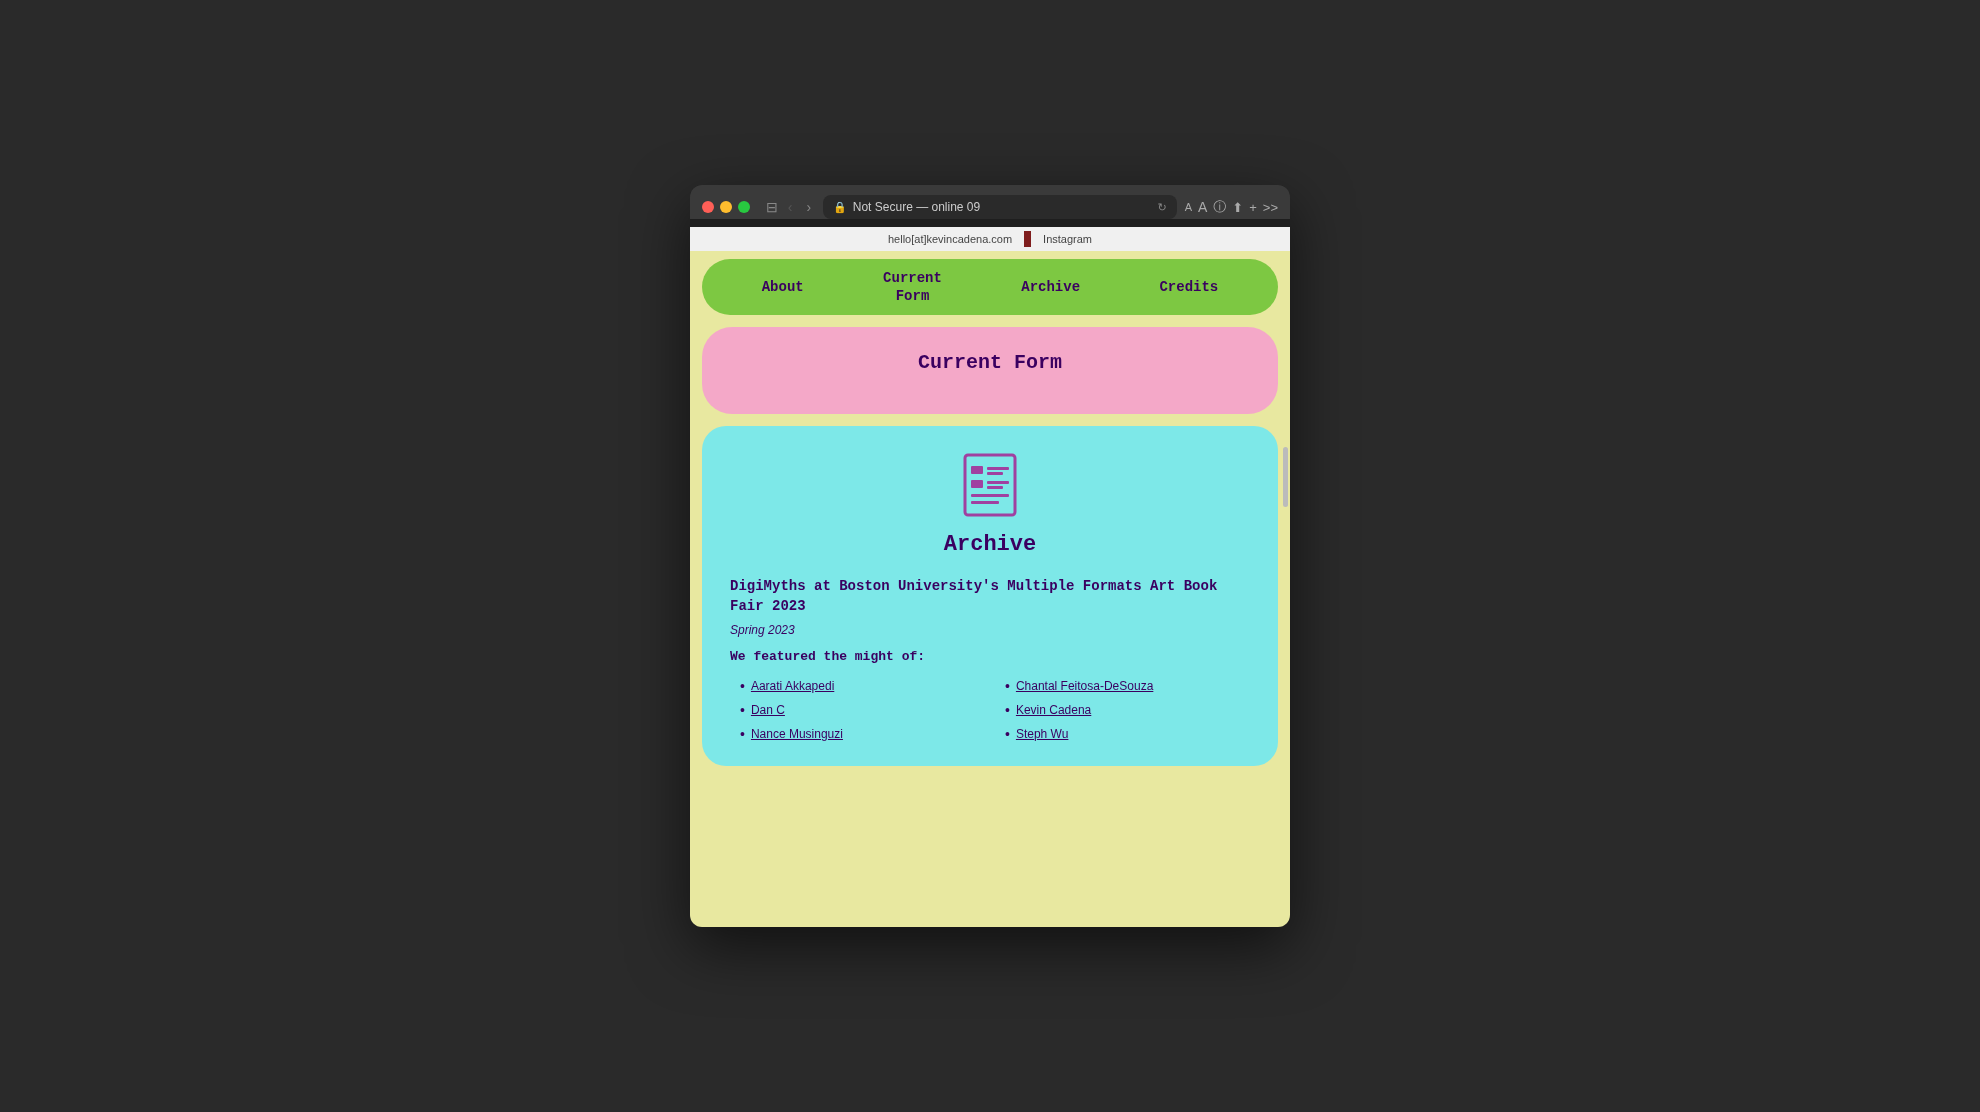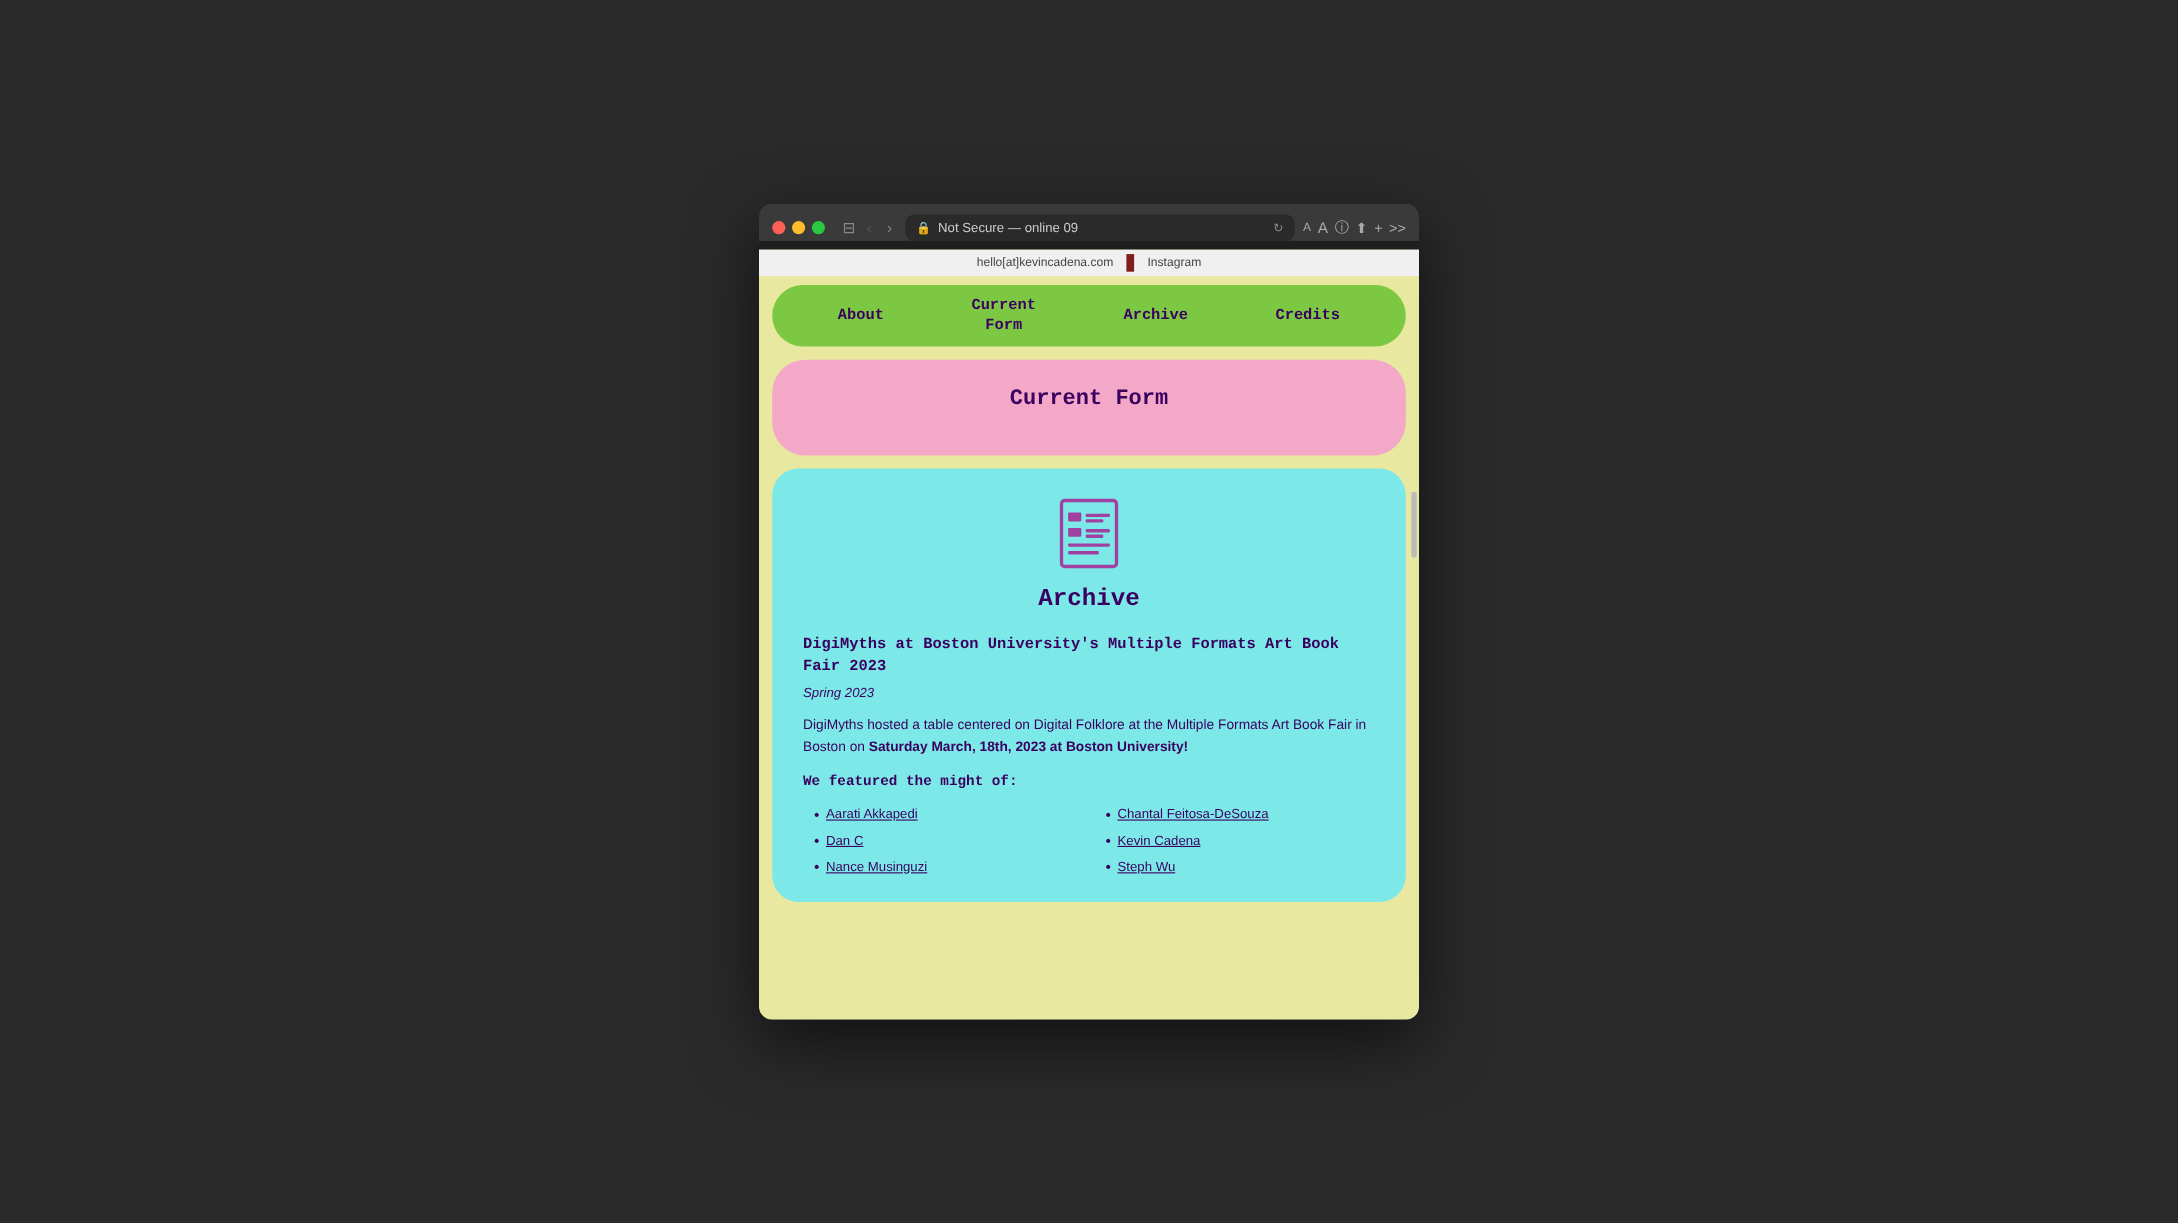--- a/index.html
+++ b/index.html
@@ -337,23 +337,20 @@
           <rect x="16" y="51" width="28" height="3" rx="1" fill="#a040a0"></rect>
         </svg>
       </div>
 
       <h2 class="archive-title">Archive</h2>
 
       <h3 class="event-title">DigiMyths at Boston University's Multiple Formats Art Book Fair 2023</h3>
 
       <p class="event-date">Spring 2023</p>
 
-      <p class="event-description">
-        <span>DigiMyths hosted a table centered on Digital Folklore at the Multiple Formats Art Book Fair in Boston on </span><strong>Saturday March, 18th, 2023 at Boston University!</strong>
-      </p>
 
       <p class="featured-works-heading">We featured the might of:</p>
 
       <div class="artists-grid">
         <div class="artist-item">
           <a class="artist-link">Aarati Akkapedi</a>
         </div>
         <div class="artist-item">
           <a class="artist-link">Chantal Feitosa-DeSouza</a>
         </div>

